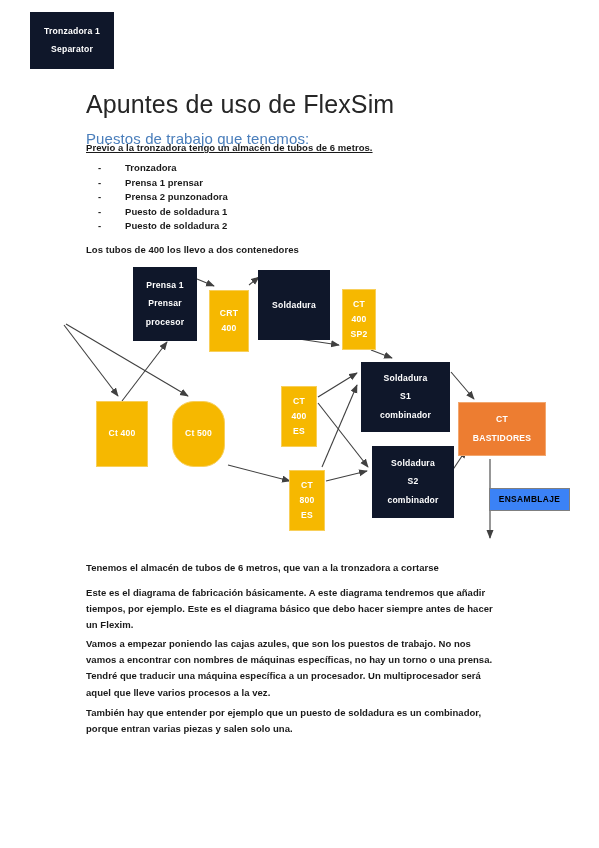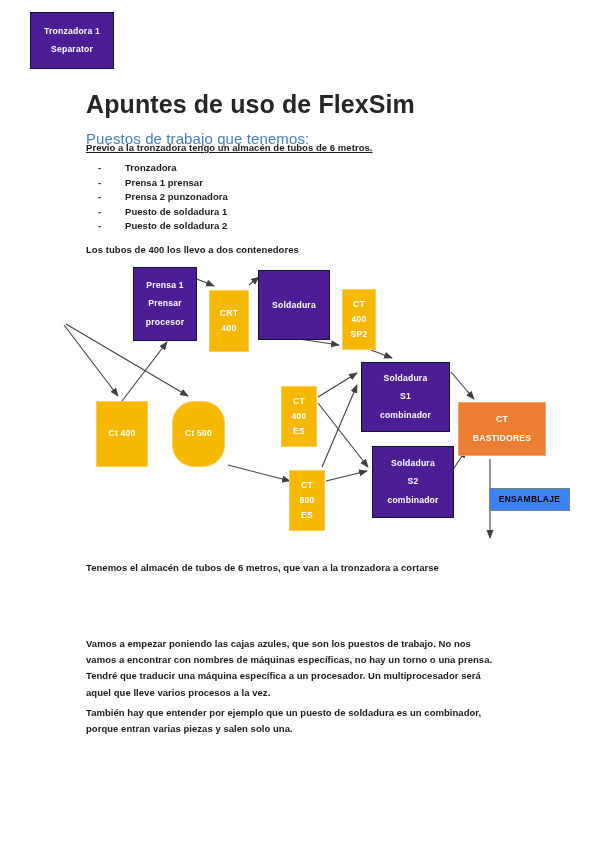--- a/index.html
+++ b/index.html
@@ -5,21 +5,21 @@
   html,body{margin:0;padding:0;}
   body{
     width:599px;height:848px;background:#ffffff;
     font-family:"Liberation Sans", sans-serif;
     color:#000000;-webkit-font-smoothing:antialiased;
   }
   .page{position:relative;width:599px;height:848px;overflow:hidden;}
 
   .doc-title{
     position:absolute;left:86px;top:72px;
-    font-size:25px;font-weight:700;color:#262626;
+    font-size:25px;font-weight:400;color:#262626;
     letter-spacing:0.1px;line-height:30px;
   }
   .section-heading{
     position:absolute;left:86px;top:117px;
     font-size:15px;font-weight:400;color:#4a7ebb;
     line-height:19px;letter-spacing:0.1px;
   }
   .lead-line{
     position:absolute;left:86px;top:141px;
     font-size:9.5px;font-weight:700;line-height:14px;
@@ -43,21 +43,21 @@
   
   .diagram{position:absolute;left:0px;top:255px;width:599px;height:290px;}
   .diagram svg{position:absolute;left:0;top:0;}
   .node{
     position:absolute;box-sizing:border-box;
     display:flex;flex-direction:column;align-items:center;justify-content:center;
     color:#ffffff;font-size:8.6px;font-weight:700;letter-spacing:0.2px;
     text-align:center;line-height:1.05;
   }
   .node span{display:block;}
-  .node.blue{background:#4c1d95;border:1px solid #0f172a;}
+  .node.blue{background:#0f172a;border:5px solid #0f172a;}
   .node.yellow{background:#f6b800;border:1px solid #f8cf5a;}
   .node.orange{background:#ed7d31;border:1px solid #f2a76f;}
   .node.plain{
     background:#3b82f6;border:1px solid #7f7f7f;color:#000000;
     font-size:8.4px;letter-spacing:0.4px;
   }
   .node .gap{height:9px;}
   .node.yellow .gap{height:6px;}
 
   
@@ -227,16 +227,17 @@
       <span>BASTIDORES</span>
     </div>
 
     <div class="node plain" style="left:489px;top:233px;width:81px;height:23px;">
       <span>ENSAMBLAJE</span>
     </div>
 
   </div>
 
   <div class="para" style="top:560px;">Tenemos el almacén de tubos de 6 metros, que van a la tronzadora a cortarse</div>
+  <div class="para" style="top:585px;">Este es el diagrama de fabricación básicamente. A este diagrama tendremos que añadir tiempos, por ejemplo. Este es el diagrama básico que debo hacer siempre antes de hacer un Flexim.</div>
   <div class="para" style="top:636px;">Vamos a empezar poniendo las cajas azules, que son los puestos de trabajo. No nos vamos a encontrar con nombres de máquinas específicas, no hay un torno o una prensa. Tendré que traducir una máquina específica a un procesador. Un multiprocesador será aquel que lleve varios procesos a la vez.</div>
   <div class="para" style="top:705px;">También hay que entender por ejemplo que un puesto de soldadura es un combinador, porque entran varias piezas y salen solo una.</div>
 
 </div>
 
 </body></html>

